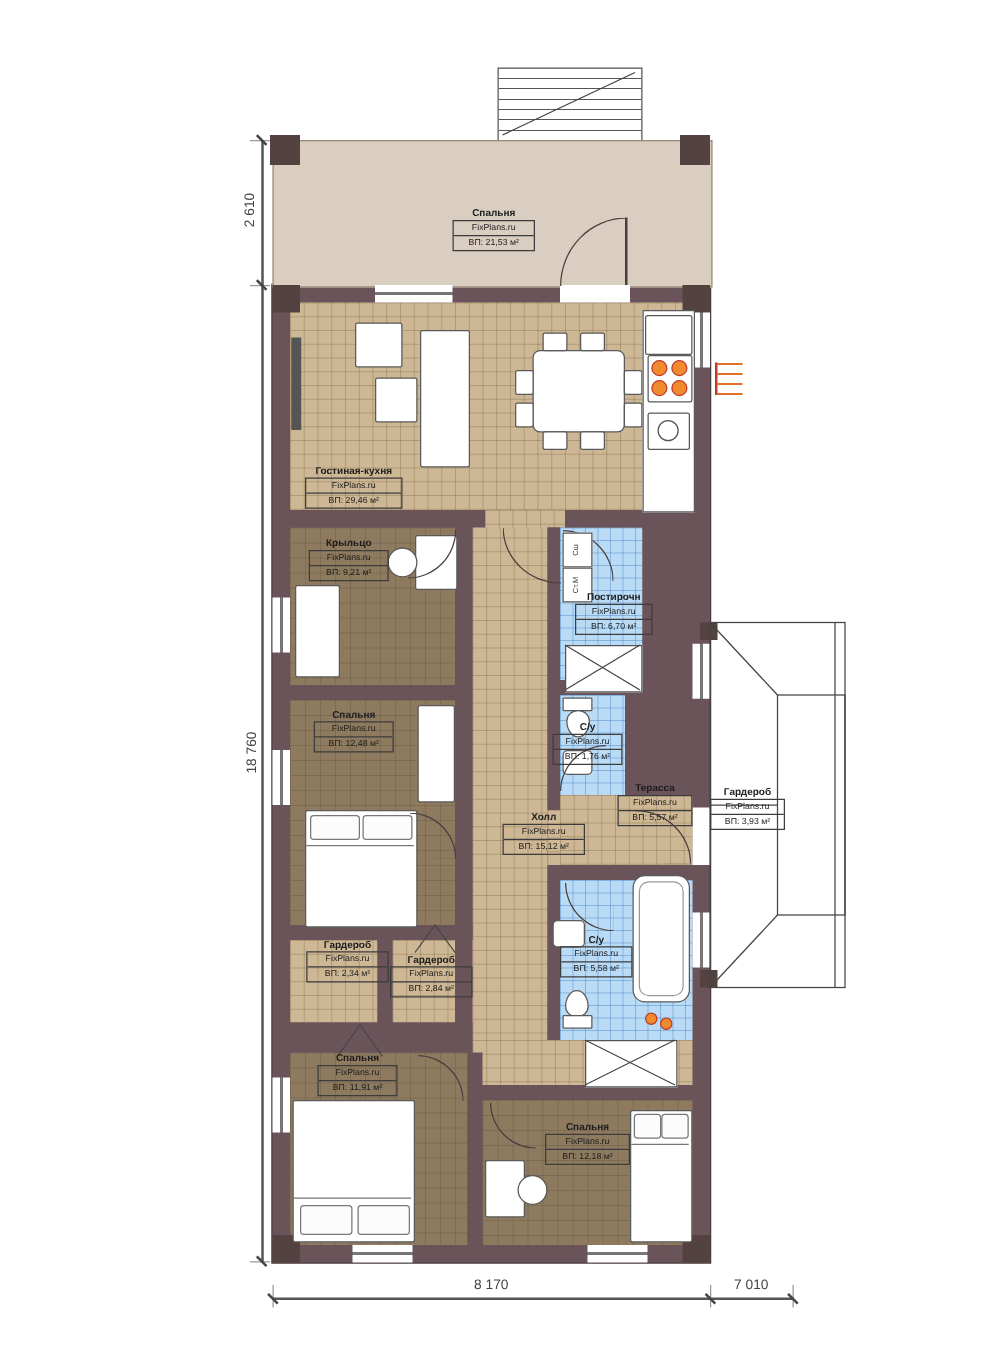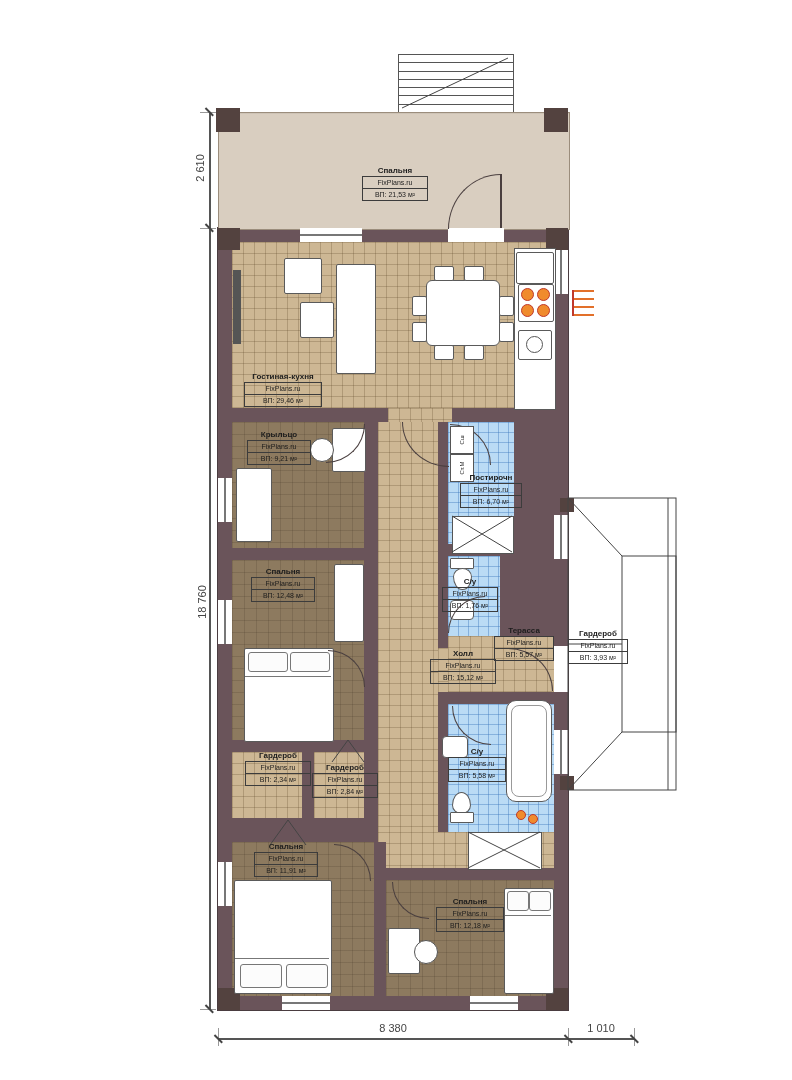--- a/index.html
+++ b/index.html
@@ -251,21 +251,21 @@
       <div class="rarea">ВП: 5,57 м²</div>
     </div>
   </div>
   <div class="rlabel" style="left:568px;top:629px;width:60px;">
     <div class="rname">Гардероб</div>
     <div class="rbox">
       <div class="rwm">FixPlans.ru</div>
       <div class="rarea">ВП: 3,93 м²</div>
     </div>
   </div>
-  <div class="rlabel" style="left:402px;top:649px;width:66px;padding-left:28px;">
+  <div class="rlabel" style="left:402px;top:649px;width:66px;">
     <div class="rname">Холл</div>
     <div class="rbox">
       <div class="rwm">FixPlans.ru</div>
       <div class="rarea">ВП: 15,12 м²</div>
     </div>
   </div>
   <div class="rlabel" style="left:245px;top:751px;width:66px;">
     <div class="rname">Гардероб</div>
     <div class="rbox">
       <div class="rwm">FixPlans.ru</div>
@@ -313,16 +313,16 @@
   <div class="dimtext vtext" style="left:178px;top:596px;width:48px;text-align:center;">18 760</div>
 
   <div class="dimline" style="left:218px;top:1038px;width:350px;height:1.5px;"></div>
   <div class="dimline" style="left:568px;top:1038px;width:66px;height:1.5px;"></div>
   <div class="ext" style="left:218px;top:1028px;width:1px;height:18px;"></div>
   <div class="ext" style="left:568px;top:1028px;width:1px;height:18px;"></div>
   <div class="ext" style="left:634px;top:1028px;width:1px;height:18px;"></div>
   <div class="tick" style="left:213px;top:1038px;"></div>
   <div class="tick" style="left:563px;top:1038px;"></div>
   <div class="tick" style="left:629px;top:1038px;"></div>
-  <div class="dimtext" style="left:343px;top:1022px;width:100px;text-align:center;">8 380</div>
-  <div class="dimtext" style="left:568px;top:1022px;width:66px;text-align:center;">1 010</div>
+  <div class="dimtext" style="left:343px;top:1022px;width:100px;text-align:center;">8 170</div>
+  <div class="dimtext" style="left:568px;top:1022px;width:66px;text-align:center;">7 010</div>
 
 </div>
 
 </body></html>

